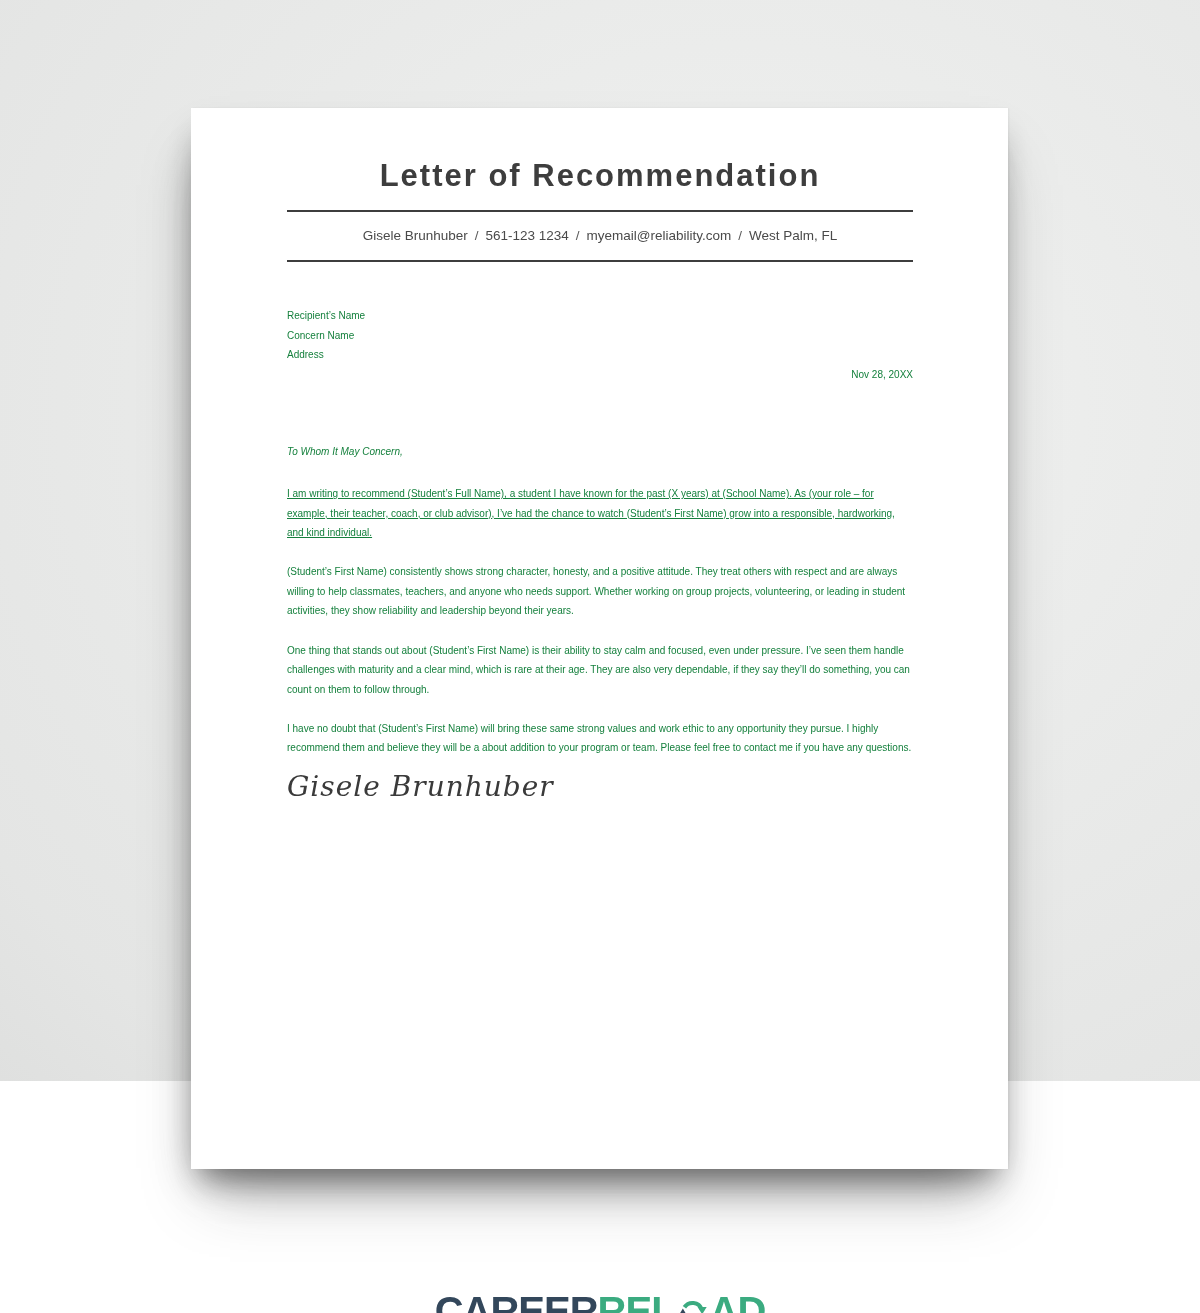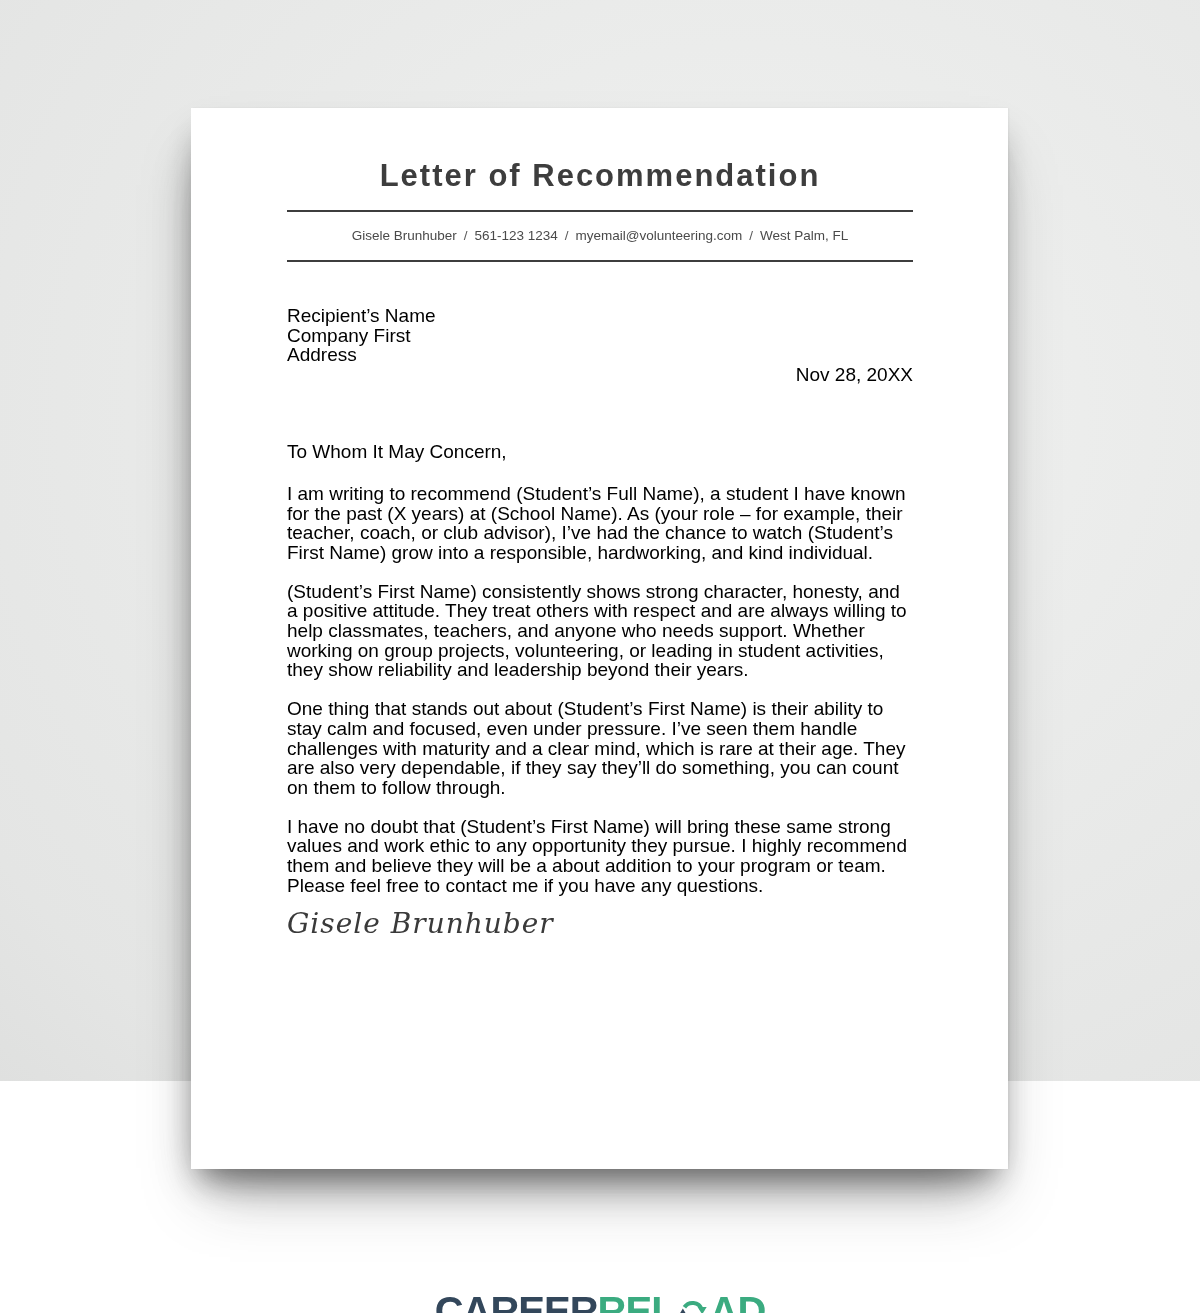--- a/index.html
+++ b/index.html
@@ -49,29 +49,29 @@
   .contact-line {
     text-align: center;
     font-size: 13.5px;
     line-height: 48px;
     height: 48px;
     color: #4a4a4a;
     white-space: nowrap;
   }
   .contact-line .sep { margin: 0 7px; color: #5a5a5a; }
   .body-text {
-    font-size: 19px;
+    font-size: 10px;
     line-height: 19.6px;
-    color: #000000;
+    color: #15803d;
   }
   .recipient-block { margin-top: 44px; }
   .date-line { text-align: right; }
-  .greeting-line { margin-top: 58px; }
+  .greeting-line { margin-top: 58px; font-style: italic; }
   .letter-paragraph { margin: 19.5px 0 0 0; }
-  .para-first { margin-top: 22px; }
+  .para-first { margin-top: 22px; text-decoration: underline; }
   .closing-line { margin-top: 56px; }
   .signature-script {
     margin-top: 7px;
     font-family: "DejaVu Serif", serif;
     font-style: italic;
     font-size: 28px;
     line-height: 44px;
     color: #3a3a3a;
     letter-spacing: 1px;
   }
@@ -103,28 +103,28 @@
 
 <div class="canvas">
 
   <div class="page">
 
     <h1 class="page-title">Letter of Recommendation</h1>
 
     <hr class="rule rule-top">
 
     <div class="contact-line">
-      <span>Gisele Brunhuber</span><span class="sep">/</span><span>561-123 1234</span><span class="sep">/</span><span>myemail@volunteering.com</span><span class="sep">/</span><span>West Palm, FL</span>
+      <span>Gisele Brunhuber</span><span class="sep">/</span><span>561-123 1234</span><span class="sep">/</span><span>myemail@reliability.com</span><span class="sep">/</span><span>West Palm, FL</span>
     </div>
 
     <hr class="rule">
 
     <div class="recipient-block body-text">
       <div>Recipient’s Name</div>
-      <div>Company First</div>
+      <div>Concern Name</div>
       <div>Address</div>
     </div>
 
     <div class="date-line body-text">Nov 28, 20XX</div>
 
     <div class="greeting-line body-text">To Whom It May Concern,</div>
 
     <p class="letter-paragraph para-first body-text">I am writing to recommend (Student’s Full Name), a student I have known for the past (X years) at (School Name). As (your role – for example, their teacher, coach, or club advisor), I’ve had the chance to watch (Student’s First Name) grow into a responsible, hardworking, and kind individual.</p>
     <p class="letter-paragraph body-text">(Student’s First Name) consistently shows strong character, honesty, and a positive attitude. They treat others with respect and are always willing to help classmates, teachers, and anyone who needs support. Whether working on group projects, volunteering, or leading in student activities, they show reliability and leadership beyond their years.</p>
     <p class="letter-paragraph body-text">One thing that stands out about (Student’s First Name) is their ability to stay calm and focused, even under pressure. I’ve seen them handle challenges with maturity and a clear mind, which is rare at their age. They are also very dependable, if they say they’ll do something, you can count on them to follow through.</p>

